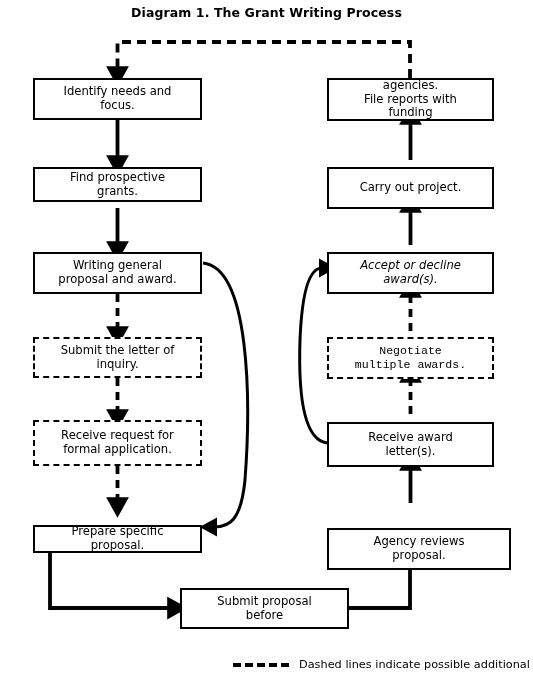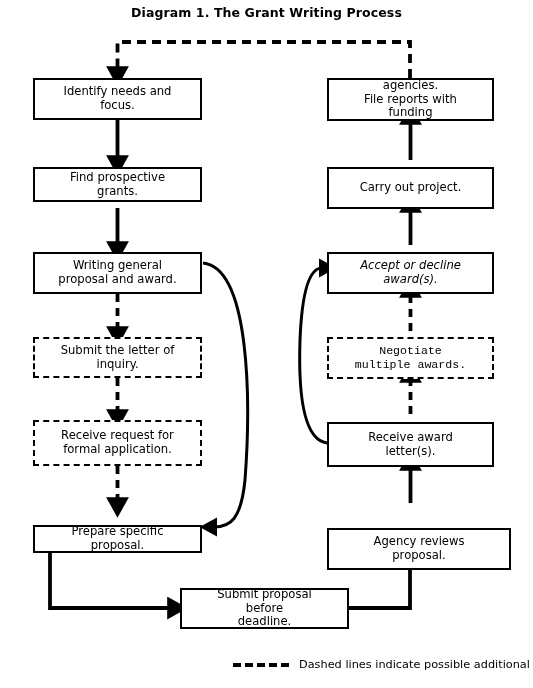--- a/index.html
+++ b/index.html
@@ -182,21 +182,20 @@
     </div>
   </div>
 
   <div class="node solid" style="left:33px; top:508px; width:169px; height:28px;margin-top:17px;">
     <span>Prepare specific proposal.</span>
   </div>
 
   <div class="node solid" style="left:180px; top:588px; width:169px; height:41px;">
     <div>
       <span style="display:inline;">Submit proposal </span><span class="u" style="display:inline;">before</span>
-      <span>deadline.</span>
     </div>
   </div>
 
   <div class="node solid" style="left:327px; top:78px; width:167px; height:43px;">
     <div>
       <span>agencies.</span>
       <span>File reports with funding</span>
     </div>
   </div>
 

